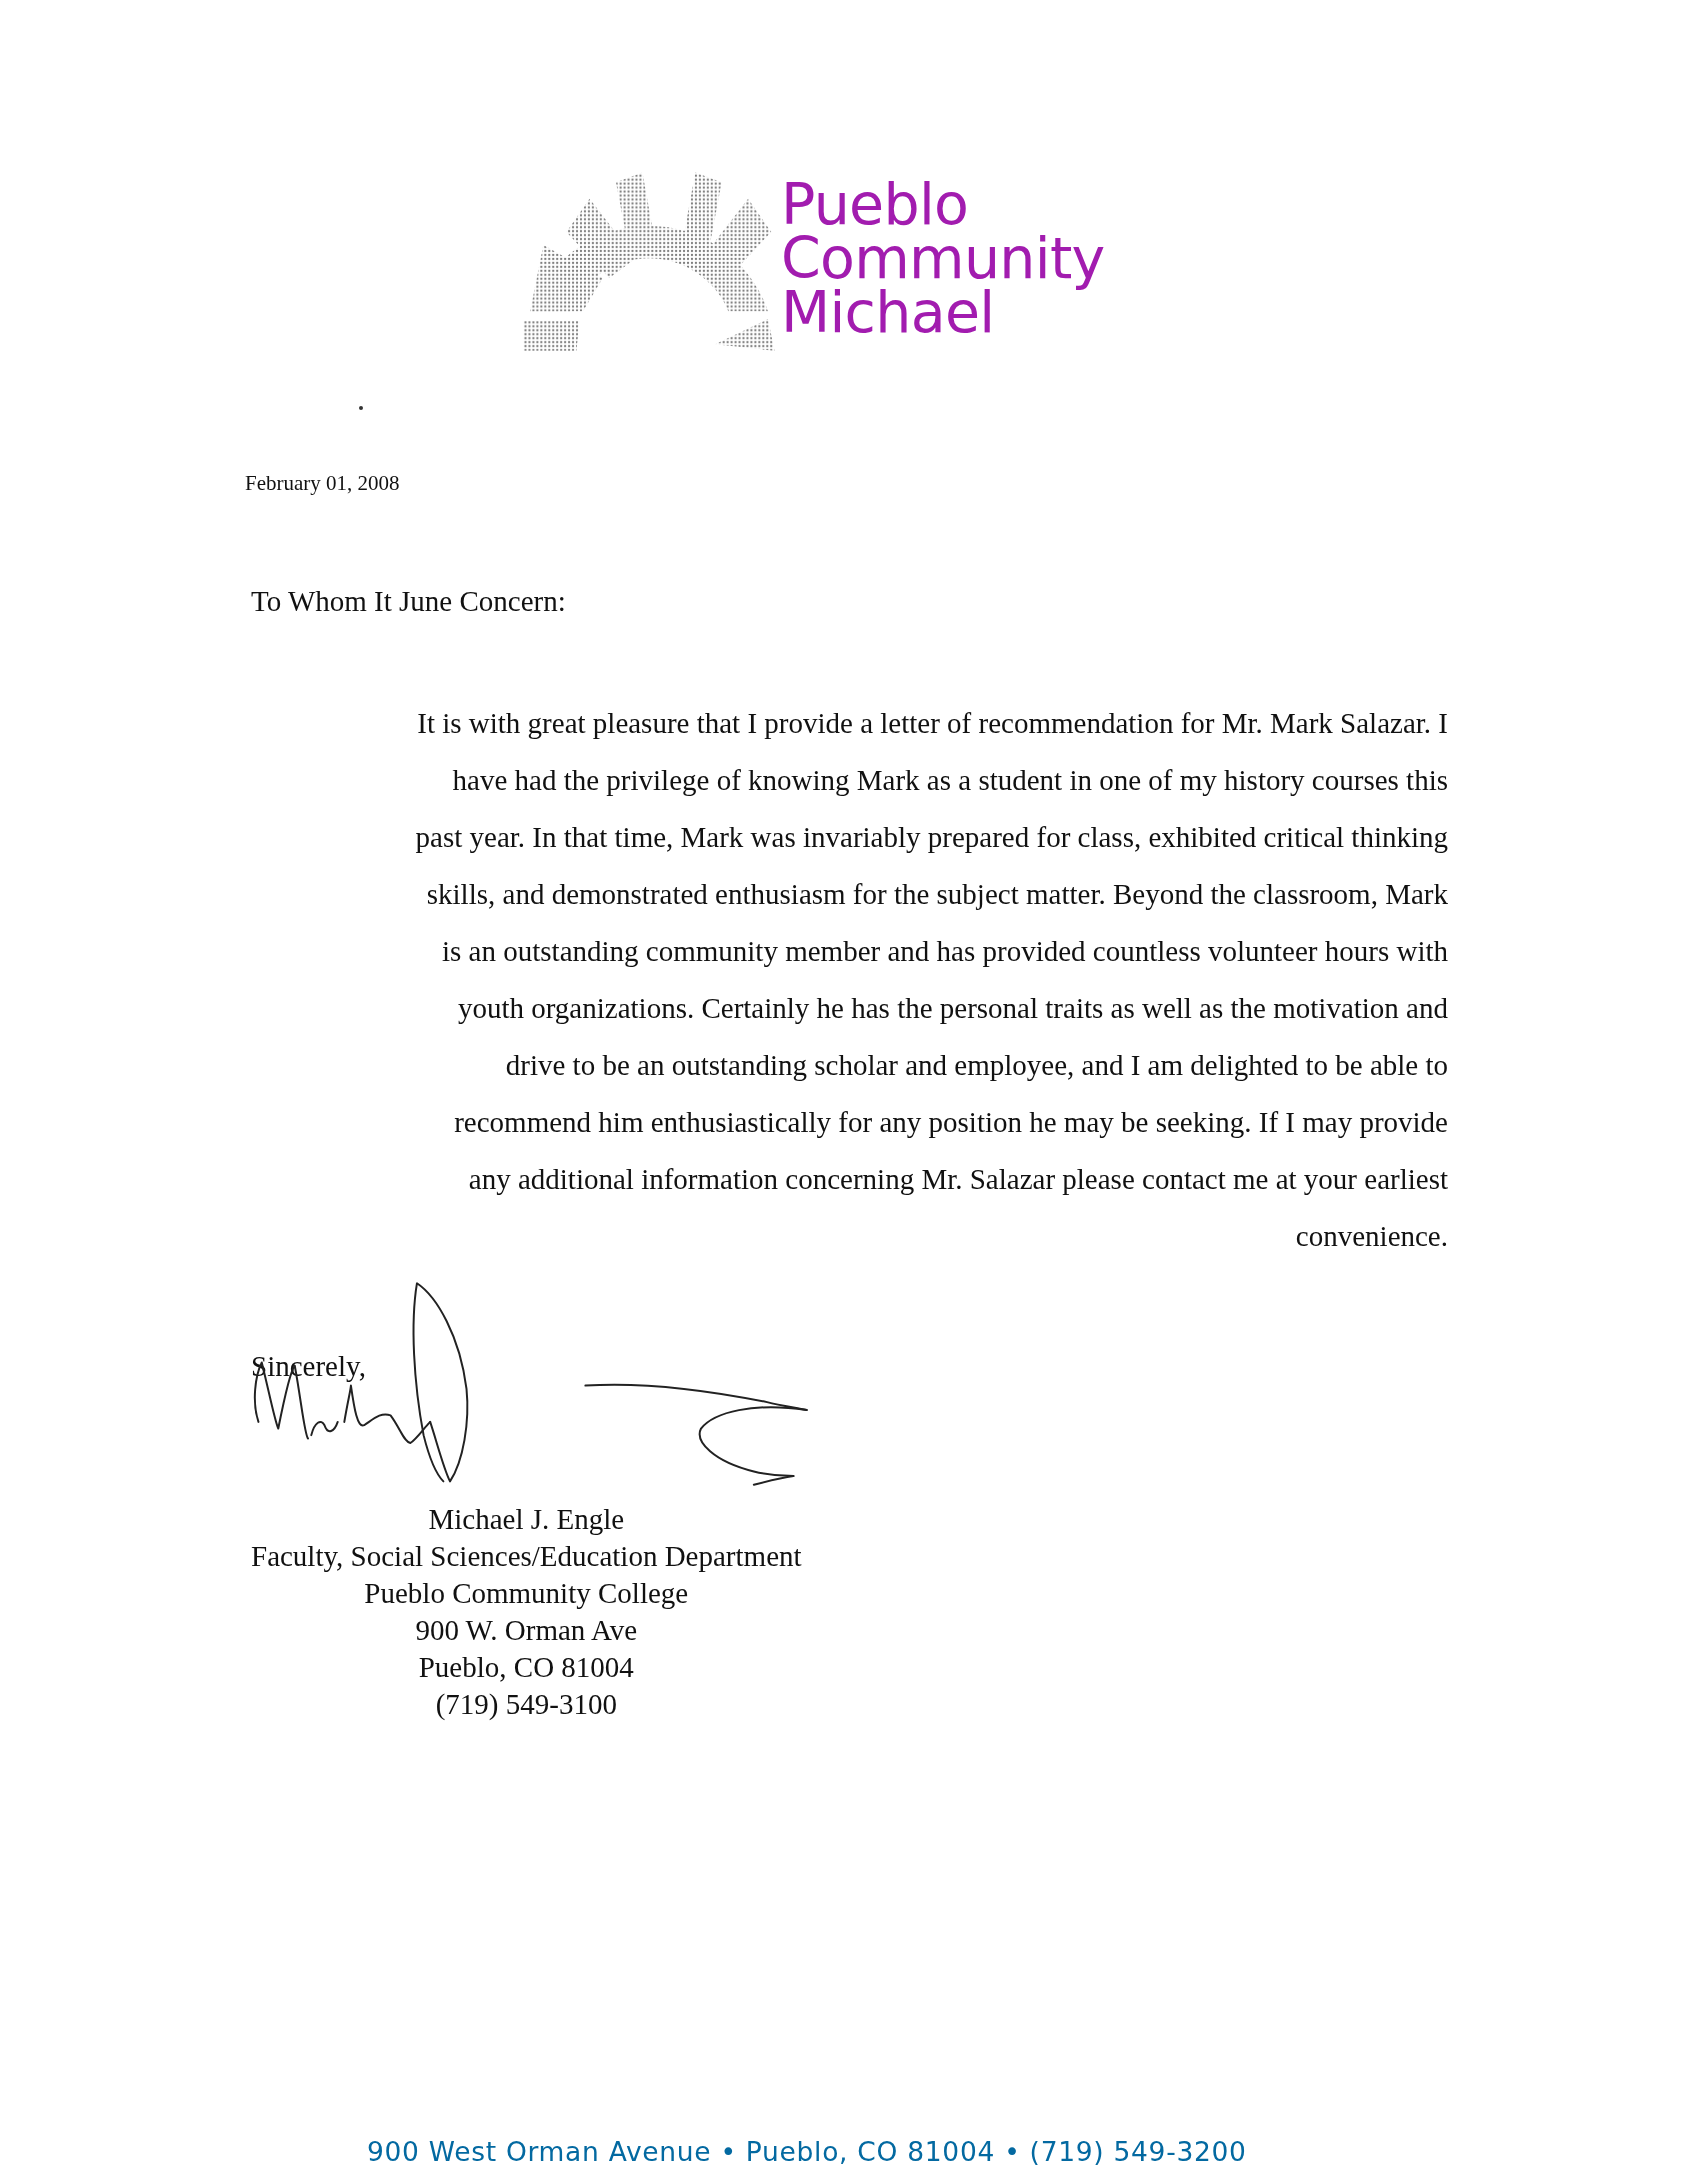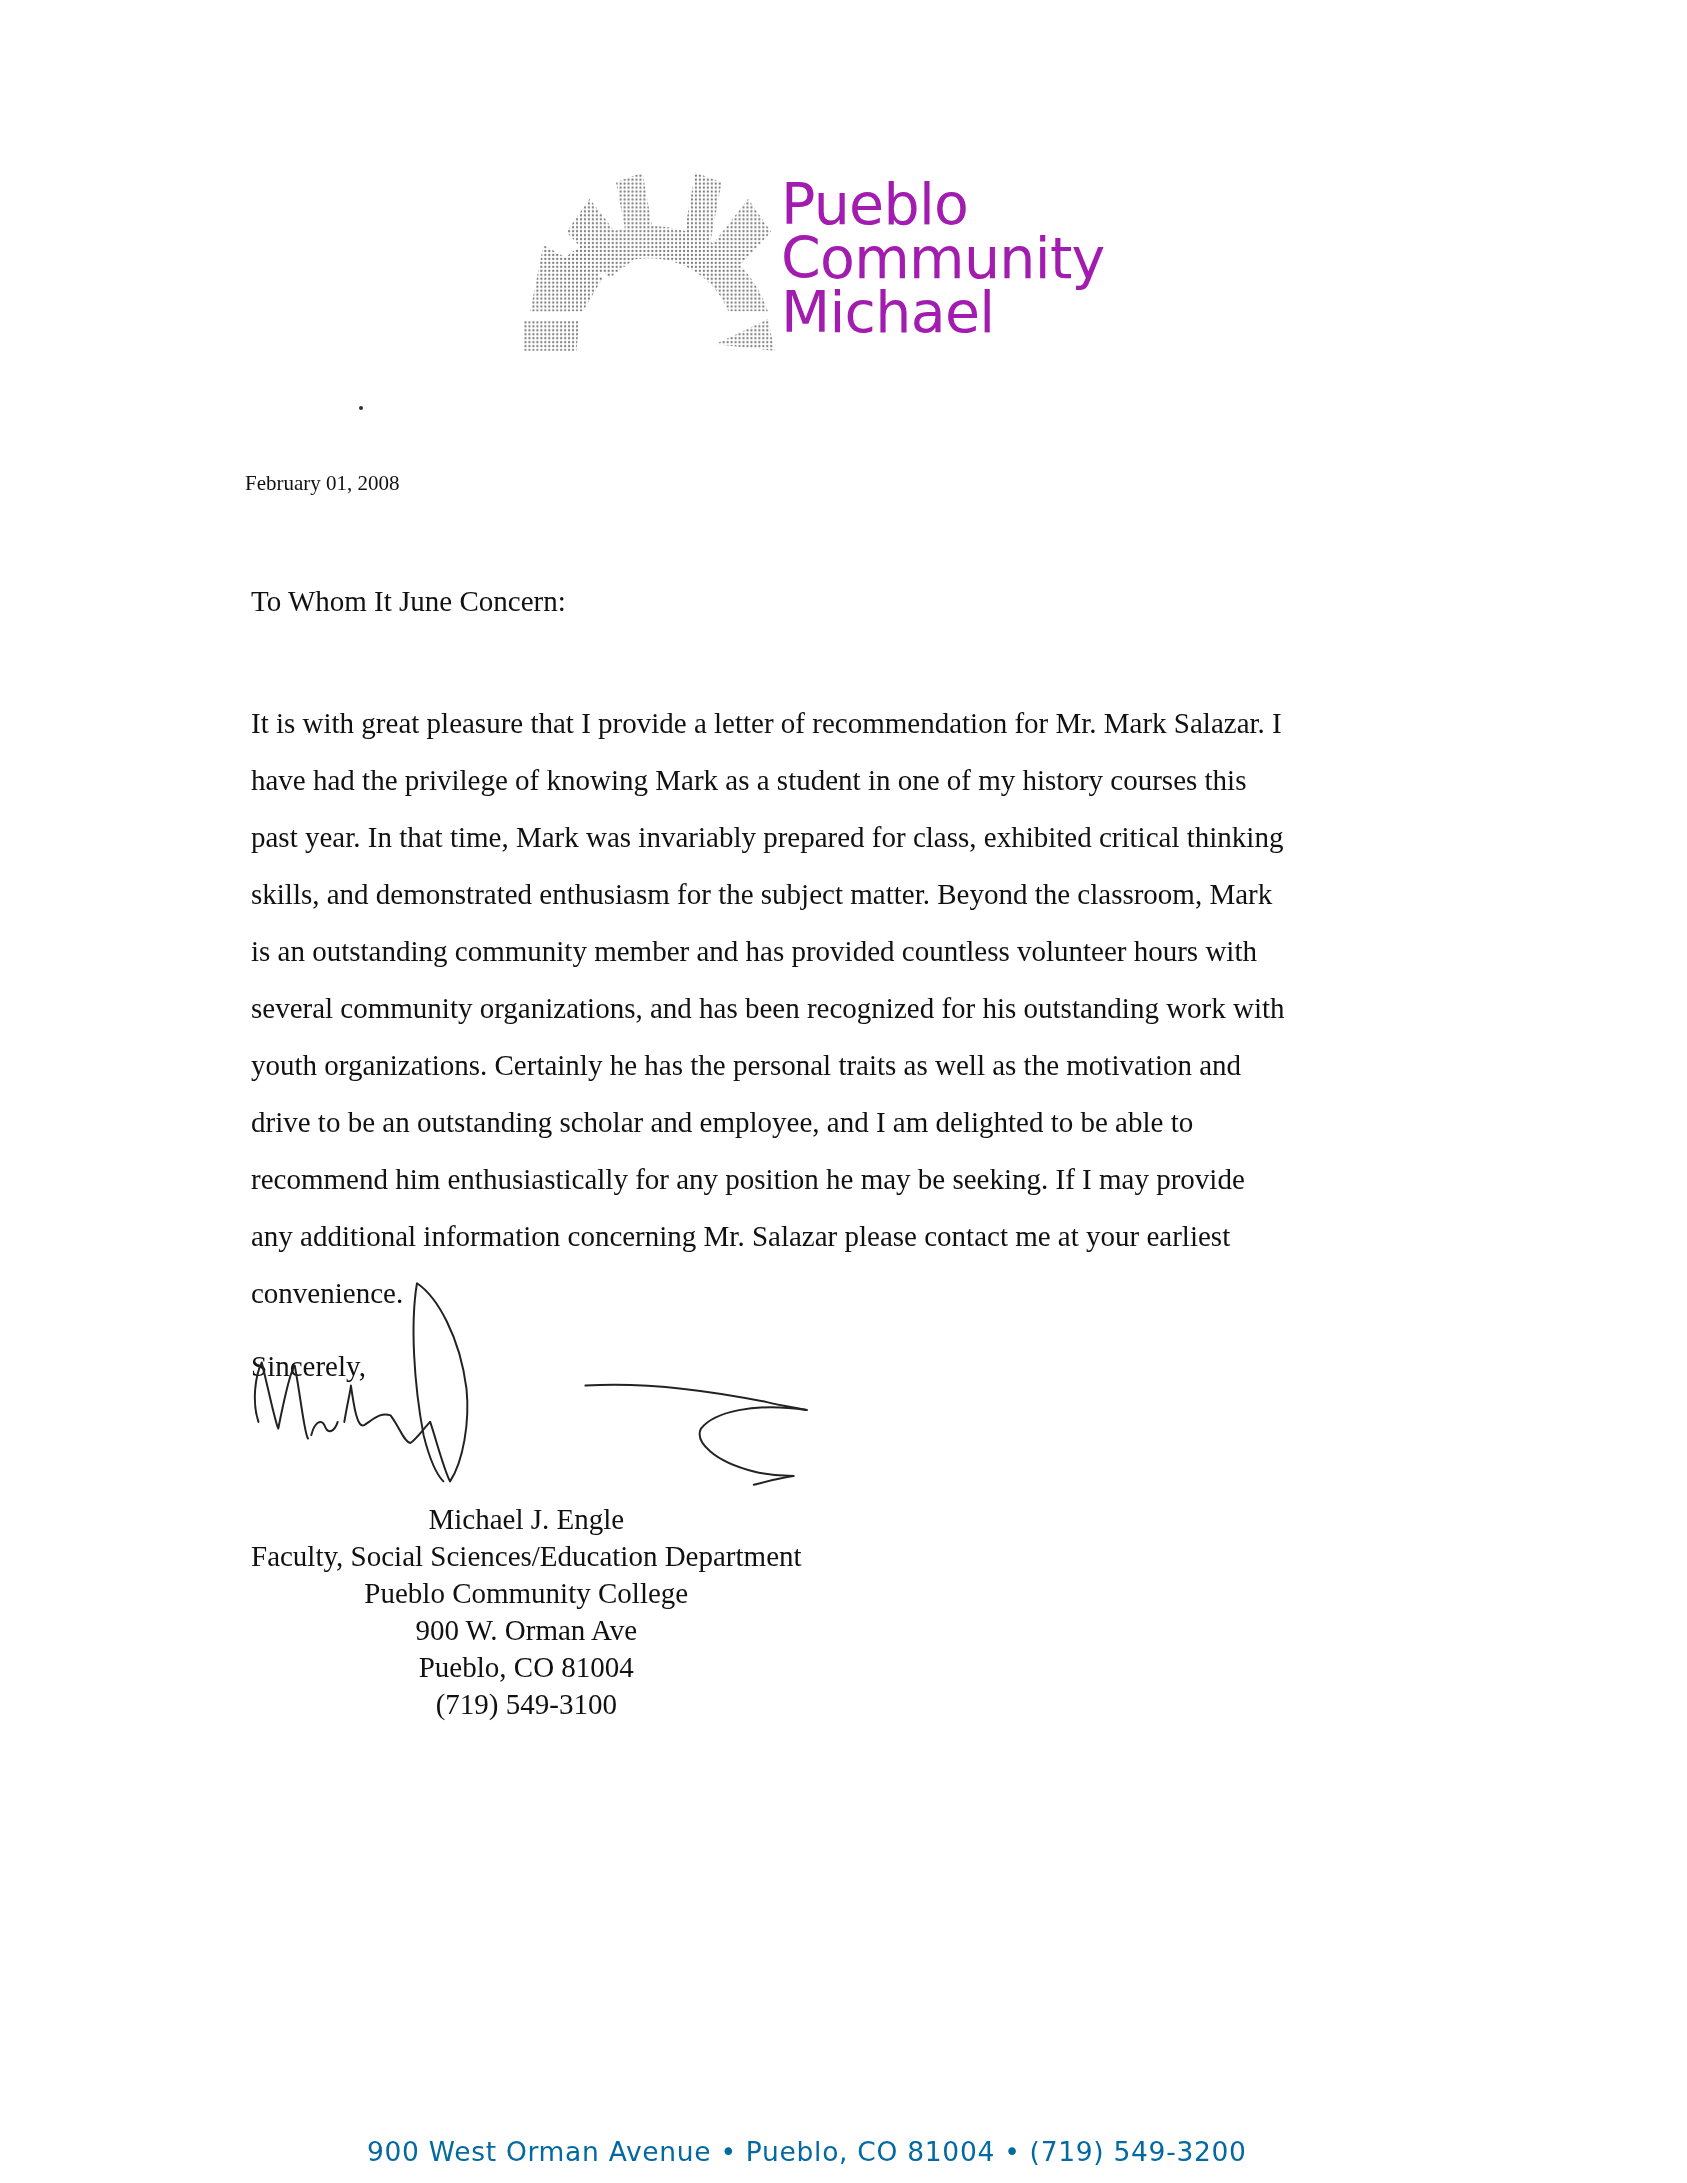--- a/index.html
+++ b/index.html
@@ -9,21 +9,21 @@
   .logo-text { position: absolute; left: 781px; top: 177px;
                font-family: "DejaVu Sans", "Liberation Sans", sans-serif;
                color: #a21caf; font-size: 57px; line-height: 54px; letter-spacing: -0.7px; }
   .logo-text div { white-space: nowrap; }
   .speck { position: absolute; left: 359px; top: 406px; width: 4px; height: 4px;
            background: #333; border-radius: 50%; }
   .date { position: absolute; left: 245px; top: 471px; font-size: 21px; }
   .salutation { position: absolute; left: 251px; top: 585px; font-size: 29px; }
   .body-text { position: absolute; left: 251px; top: 695px; width: 1197px;
                font-size: 29px; line-height: 57px; }
-  .body-line { white-space: nowrap; height: 57px; }
+  .body-line { white-space: nowrap; height: 57px; text-align: right; }
   .closing { position: absolute; left: 251px; top: 1350px; font-size: 29px; }
   .signature { position: absolute; left: 238px; top: 1270px; width: 675px; height: 251px; }
   .sig-block { position: absolute; left: 251px; top: 1501px; font-size: 29px; line-height: 37px; }
   .sig-line { white-space: nowrap; text-align: center; }
   .footer { position: absolute; left: 367px; top: 2136px;
             font-family: "DejaVu Sans", "Liberation Sans", sans-serif;
             color: #0369a1; font-size: 26.5px; white-space: nowrap; letter-spacing: 0.7px; }
 </style>
 </head>
 <body>
@@ -56,21 +56,20 @@
 
 <div class="date">February 01, 2008</div>
 <div class="salutation">To Whom It June Concern:</div>
 
 <div class="body-text">
   <div class="body-line">It is with great pleasure that I provide a letter of recommendation for Mr. Mark Salazar. I</div>
   <div class="body-line">have had the privilege of knowing Mark as a student in one of my history courses this</div>
   <div class="body-line">past year. In that time, Mark was invariably prepared for class, exhibited critical thinking</div>
   <div class="body-line">skills, and demonstrated enthusiasm for the subject matter.  Beyond the classroom, Mark</div>
   <div class="body-line">is an outstanding community member and has provided countless volunteer hours with</div>
-  <div class="body-line">several community organizations, and has been recognized for his outstanding work with</div>
   <div class="body-line">youth organizations.  Certainly he has the personal traits as well as the motivation and</div>
   <div class="body-line">drive to be an outstanding scholar and employee, and I am delighted to be able to</div>
   <div class="body-line">recommend him enthusiastically for any position he may be seeking.   If I may provide</div>
   <div class="body-line">any additional information concerning Mr. Salazar please contact me at your earliest</div>
   <div class="body-line">convenience.</div>
 </div>
 
 <div class="closing">Sincerely,</div>
 
 <svg class="signature" viewBox="0 0 1020 380">

